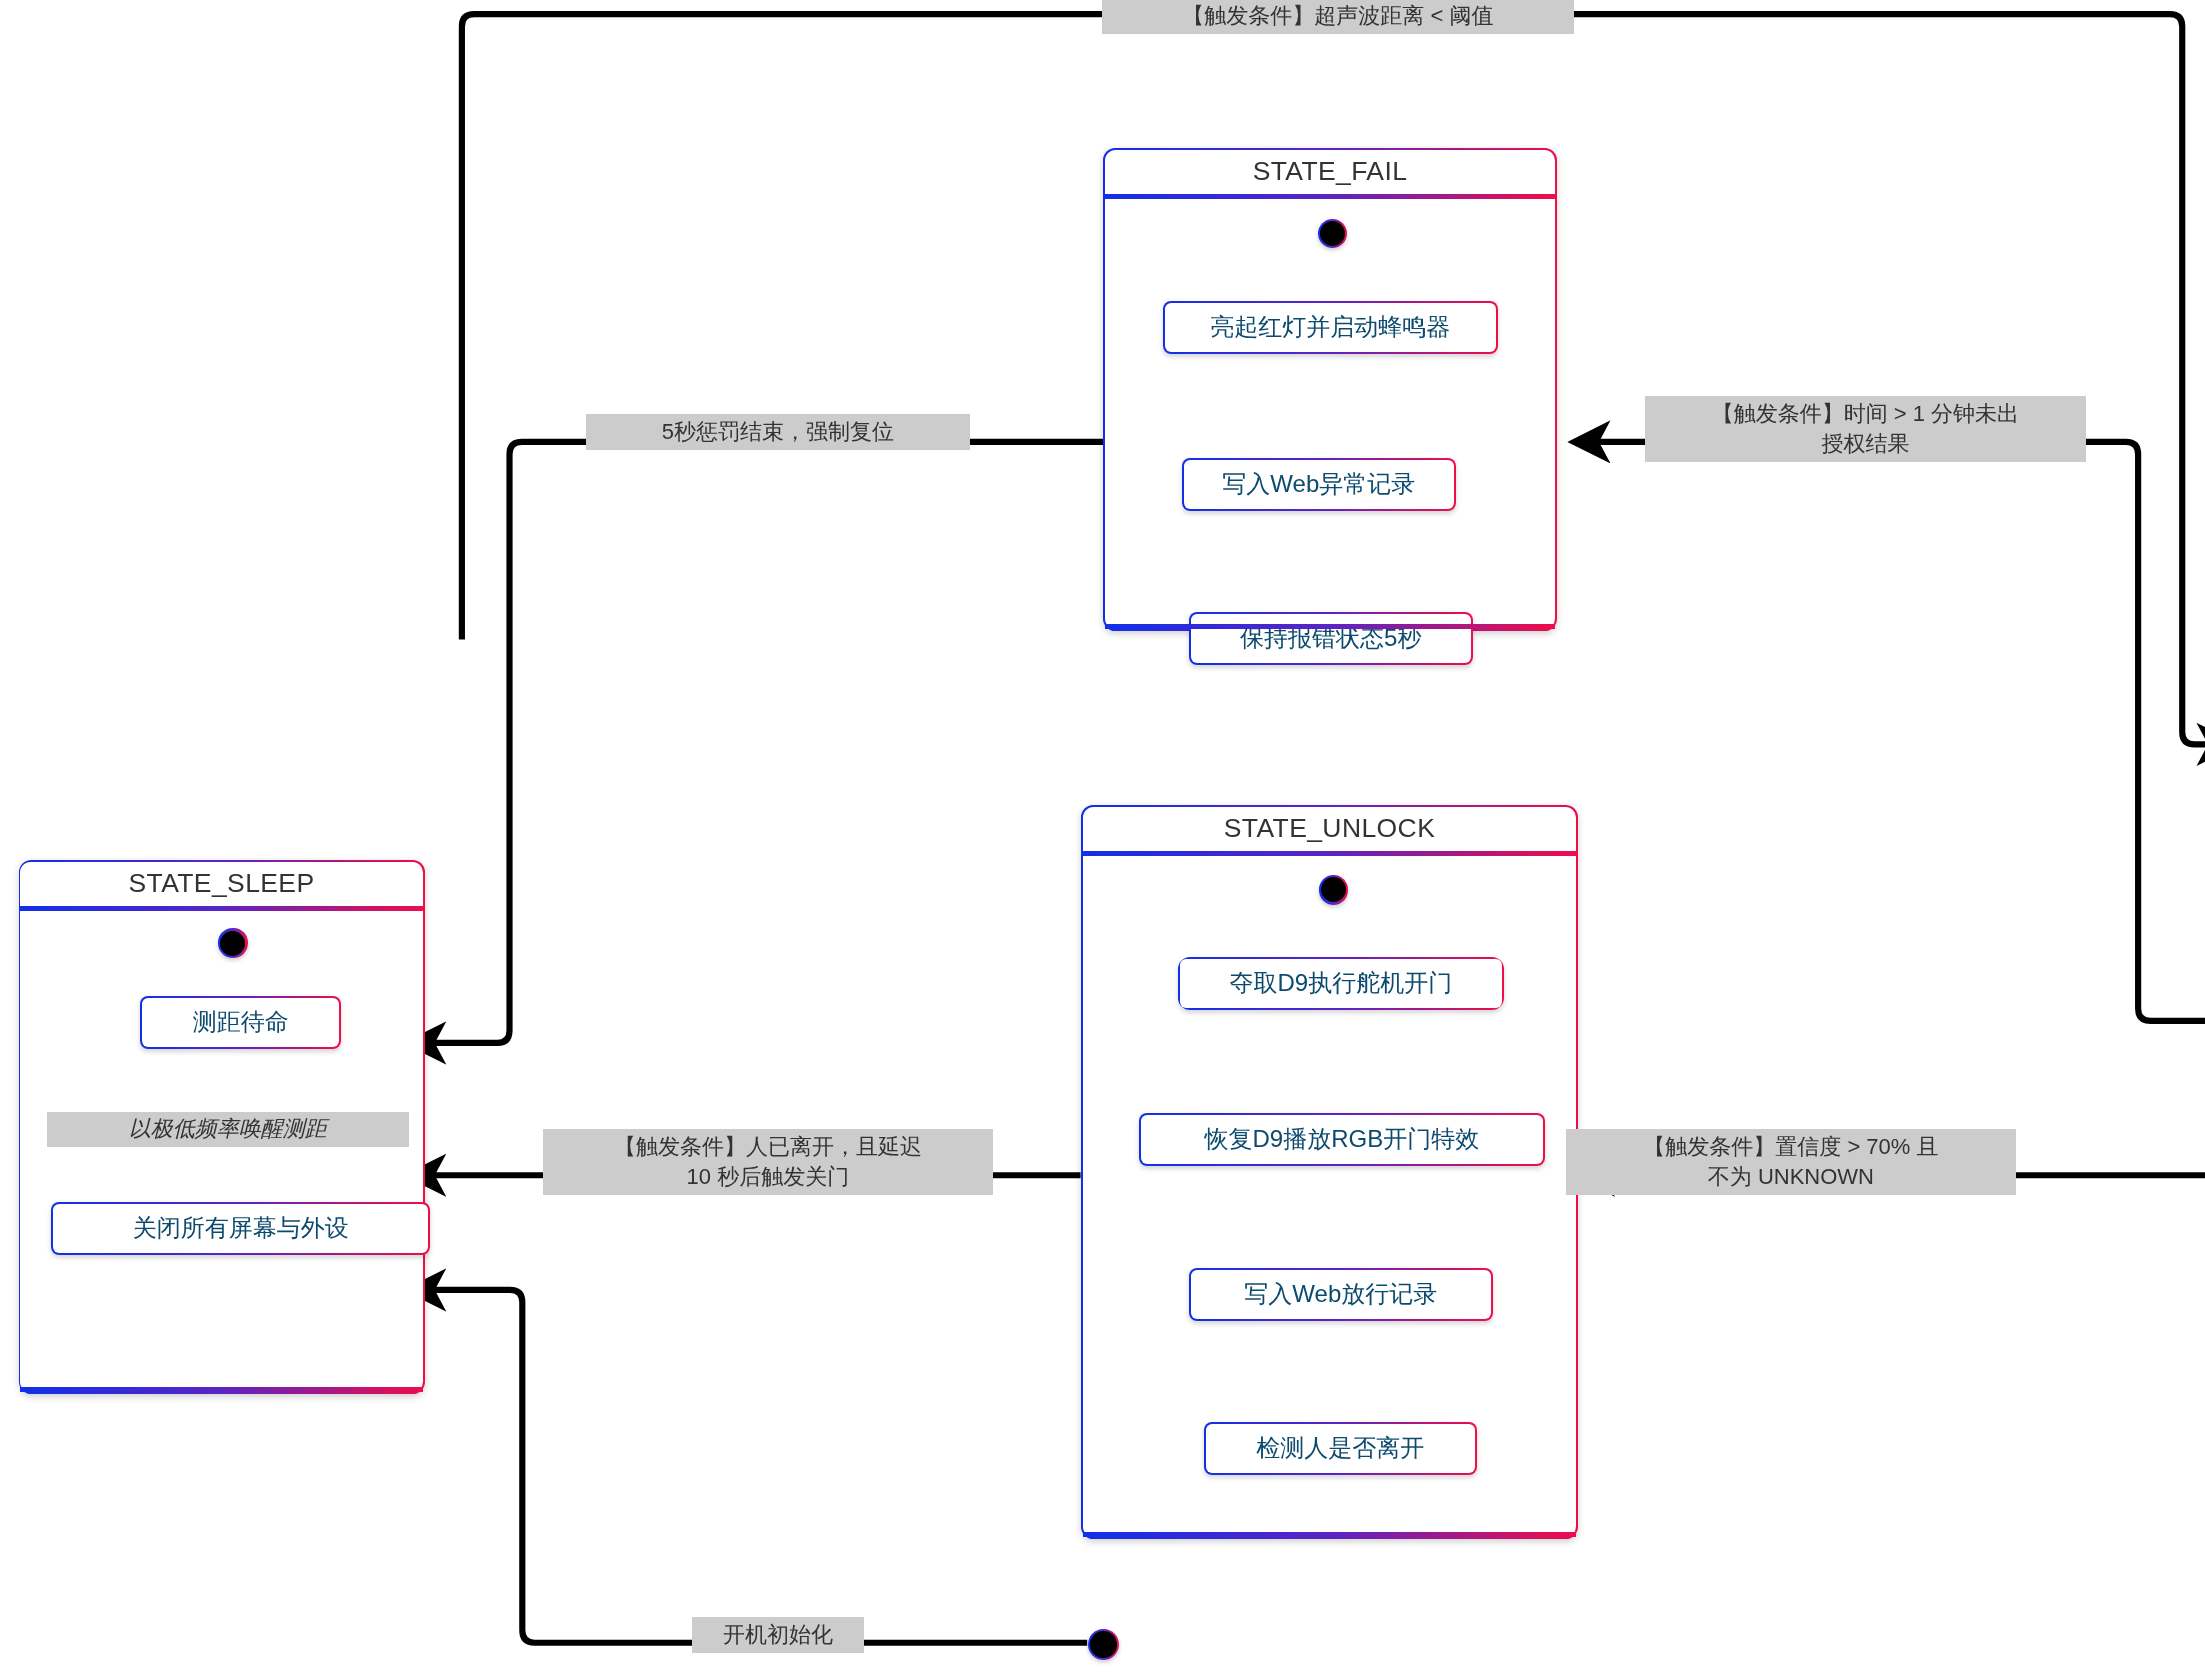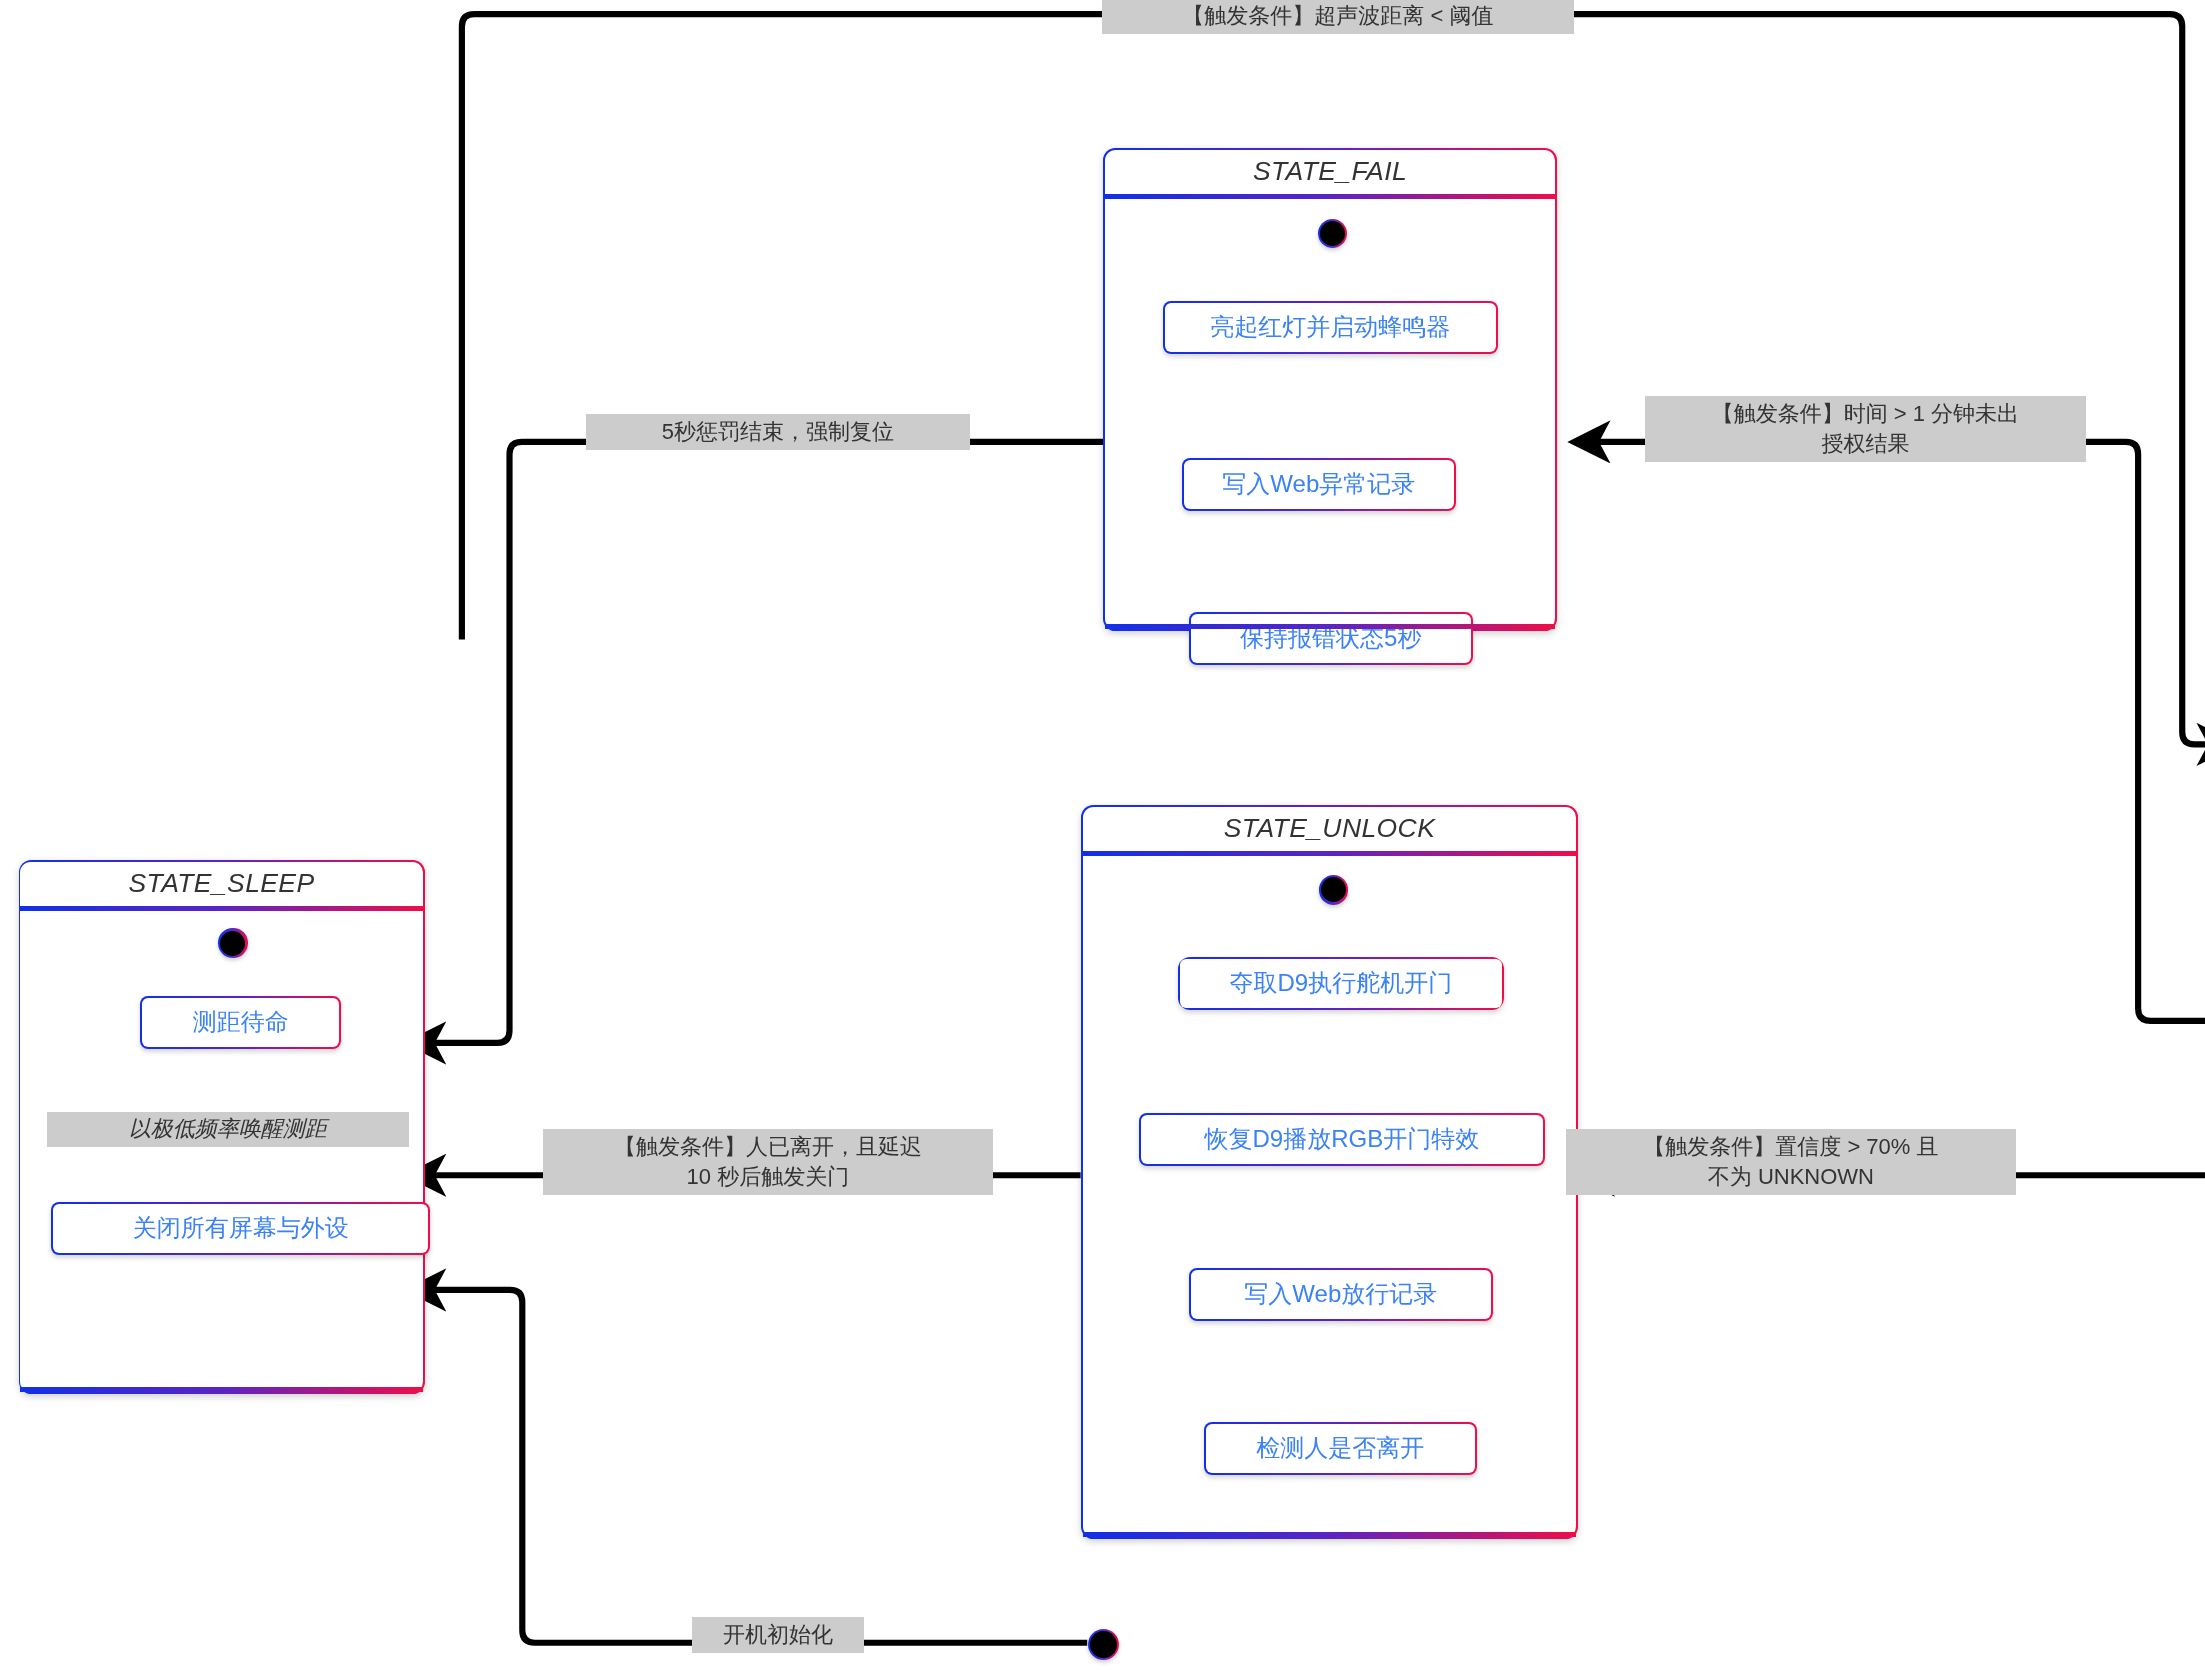--- a/index.html
+++ b/index.html
@@ -8,34 +8,34 @@
   svg.wires{position:absolute;left:0;top:0;width:2686px;height:1678px;pointer-events:none;}
 
   
   .state{position:absolute;box-sizing:border-box;background:#ffffff;
          border-radius:12.3px;padding:1.8px;
          background-image:linear-gradient(90deg,#1130e8 0%,#5a24c4 50%,#ef0d4a 100%);
          box-shadow:0 2.6px 7px rgba(0,0,0,.18);}
   .state-inner{position:relative;width:100%;height:100%;background:#ffffff;border-radius:10.6px;
                display:flex;flex-direction:column;}
   .state-title{flex:0 0 auto;text-align:center;font-size:26.5px;color:#333333;
-               padding:6.2px 0 7px 0;letter-spacing:0.4px;font-style:italic;}
+               padding:6.2px 0 7px 0;letter-spacing:0.4px;}
   .state-divider{height:4.9px;flex:0 0 auto;
                  background-image:linear-gradient(90deg,#1130e8 0%,#5a24c4 50%,#ef0d4a 100%);}
   .state-body{position:relative;flex:1 1 auto;}
   .state-footline{position:absolute;left:0;right:0;bottom:0;height:4.9px;
                   background-image:linear-gradient(90deg,#1130e8 0%,#5a24c4 50%,#ef0d4a 100%);}
 
   
   .node{position:absolute;box-sizing:border-box;border-radius:8px;padding:2.2px;
         background-image:linear-gradient(90deg,#1130e8 0%,#5a24c4 50%,#ef0d4a 100%);
         box-shadow:0 2.2px 5.3px rgba(0,0,0,.16);}
   .node-inner{width:100%;height:100%;background:#ffffff;border-radius:6.2px;
               display:flex;align-items:center;justify-content:center;
-              font-size:24px;color:#3b82f6;white-space:nowrap;}
+              font-size:24px;color:#0c4a6e;white-space:nowrap;}
 
   
   .startdot{position:absolute;border-radius:50%;padding:2.2px;
             background-image:linear-gradient(90deg,#1130e8 0%,#5a24c4 50%,#ef0d4a 100%);
             box-shadow:0 2.2px 4.4px rgba(0,0,0,.2);}
   .startdot i{display:block;width:100%;height:100%;background:#000000;border-radius:50%;}
 
   
   .elabel{position:absolute;background:#cccccc;color:#333333;font-size:22px;
           line-height:1.38;text-align:center;padding:2.6px 4.4px;white-space:pre;}

